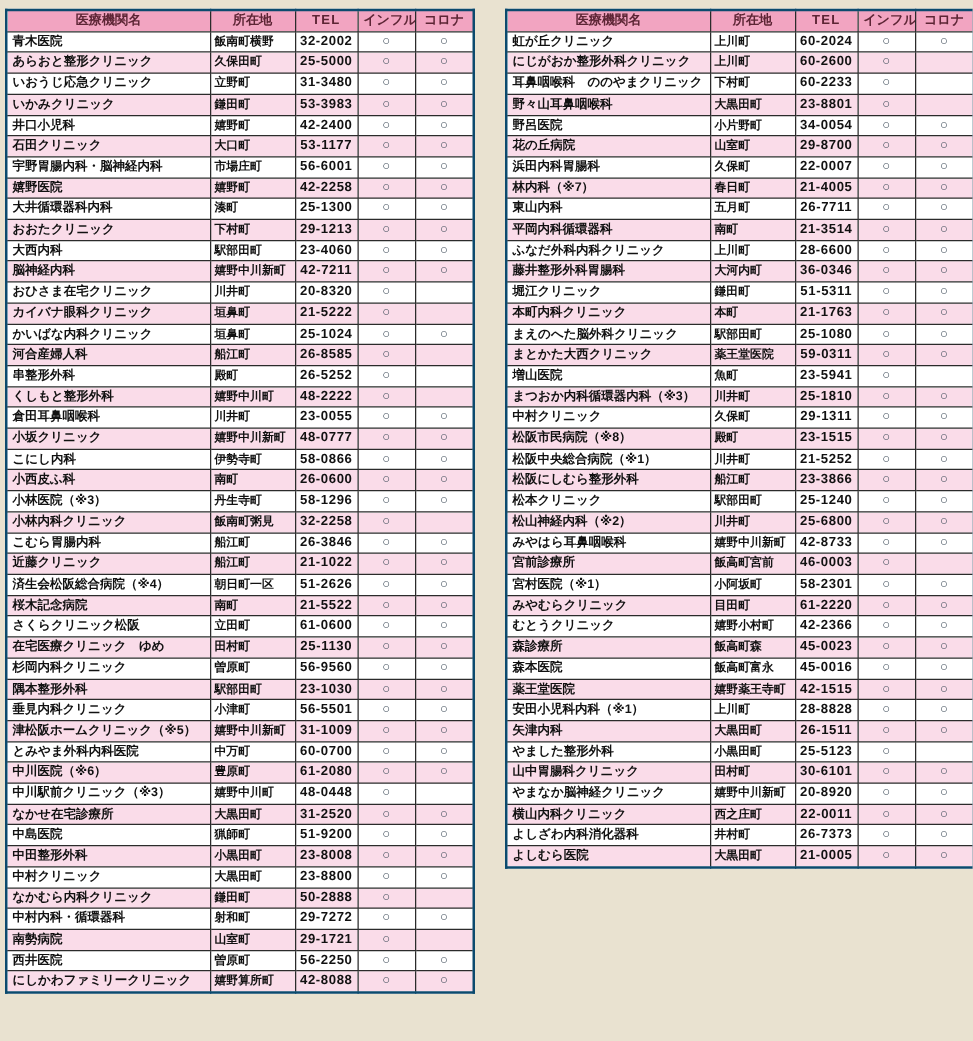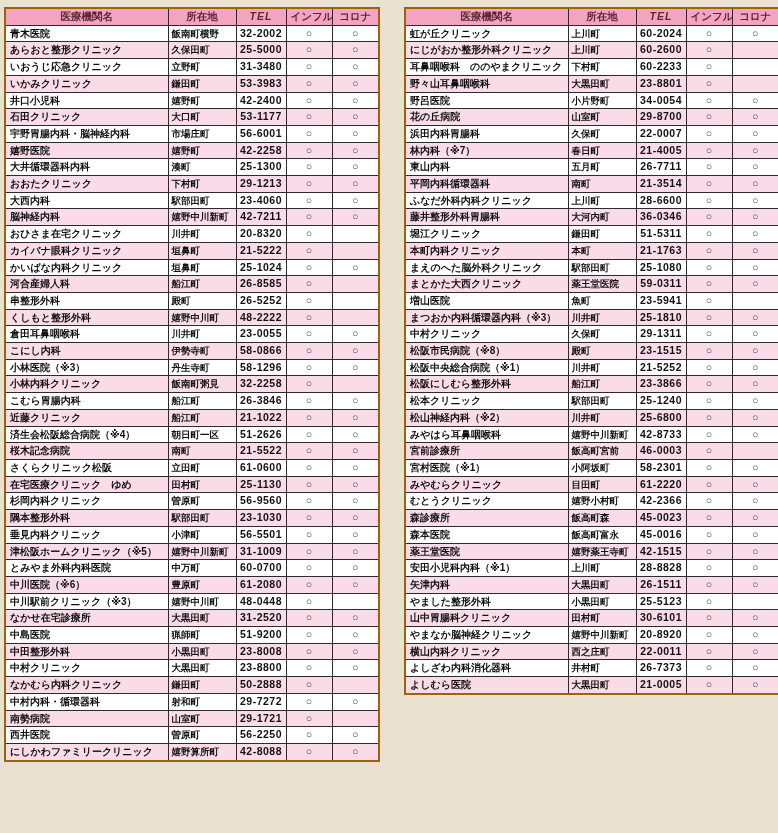--- a/index.html
+++ b/index.html
@@ -16,42 +16,42 @@
     height: 833px;
     padding: 7px 3px 5px 4px;
     display: flex;
     gap: 24px;
     align-items: flex-start;
   }
   table.med-table {
     border-collapse: collapse;
     table-layout: fixed;
     width: 374px;
-    border: 2px solid #a16207;
+    border: 2px solid #0c4a6e;
     background: #ffffff;
   }
   .med-table th, .med-table td {
     border: 1px solid #2b2b2b;
     padding: 0 4px;
     height: 15.7px;
     line-height: 15.7px;
     font-size: 10px;
     font-weight: bold;
     white-space: nowrap;
     overflow: hidden;
     color: #111111;
   }
   .med-table th {
     background: #f2a4c1;
     color: #5d2535;
     text-align: center;
     font-size: 10.5px;
     height: 15px;
   }
-  .med-table th.th-tel { letter-spacing: 1px; font-style: italic; }
+  .med-table th.th-tel { letter-spacing: 1px; }
   .med-table tbody tr:nth-child(even) td { background: #fadce9; }
   .med-table tbody tr:nth-child(odd) td { background: #ffffff; }
   td.td-name { text-align: left; }
   td.td-loc  { text-align: left; padding: 0 3px; font-size: 9.5px; }
   td.td-tel  {
     text-align: center;
     font-family: "Liberation Sans", "DejaVu Sans", sans-serif;
     font-size: 10.5px;
     font-weight: bold;
     letter-spacing: 0.5px;
@@ -219,23 +219,37 @@
           <td class="td-mark"></td>
         </tr>
         <tr>
           <td class="td-name">倉田耳鼻咽喉科</td>
           <td class="td-loc">川井町</td>
           <td class="td-tel">23-0055</td>
           <td class="td-mark">○</td>
           <td class="td-mark">○</td>
         </tr>
         <tr>
+          <td class="td-name">小坂クリニック</td>
+          <td class="td-loc">嬉野中川新町</td>
+          <td class="td-tel">48-0777</td>
+          <td class="td-mark">○</td>
+          <td class="td-mark">○</td>
+        </tr>
+        <tr>
           <td class="td-name">こにし内科</td>
           <td class="td-loc">伊勢寺町</td>
           <td class="td-tel">58-0866</td>
+          <td class="td-mark">○</td>
+          <td class="td-mark">○</td>
+        </tr>
+        <tr>
+          <td class="td-name">小西皮ふ科</td>
+          <td class="td-loc">南町</td>
+          <td class="td-tel">26-0600</td>
           <td class="td-mark">○</td>
           <td class="td-mark">○</td>
         </tr>
         <tr>
           <td class="td-name">小林医院（※3）</td>
           <td class="td-loc">丹生寺町</td>
           <td class="td-tel">58-1296</td>
           <td class="td-mark">○</td>
           <td class="td-mark">○</td>
         </tr>

